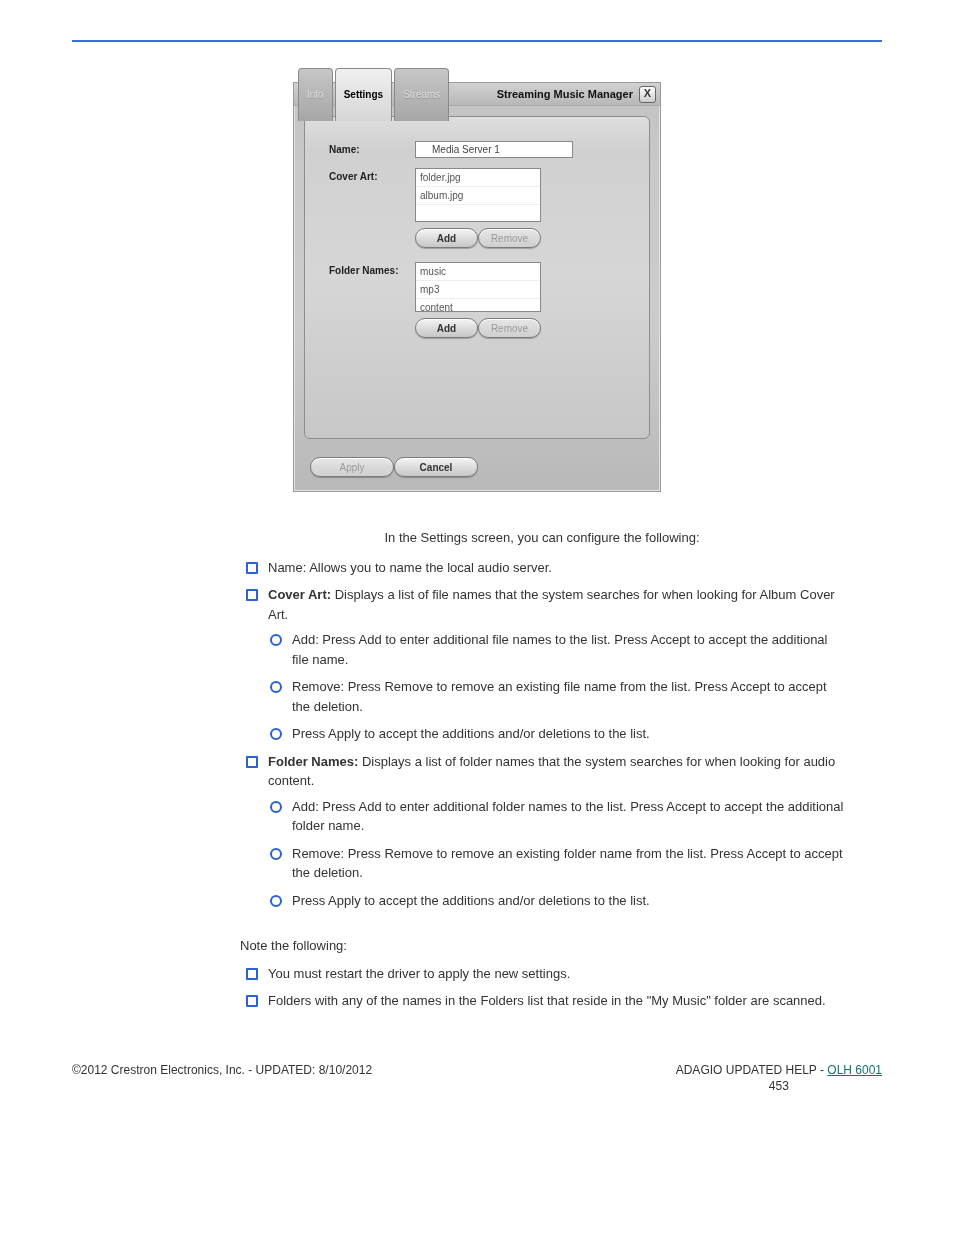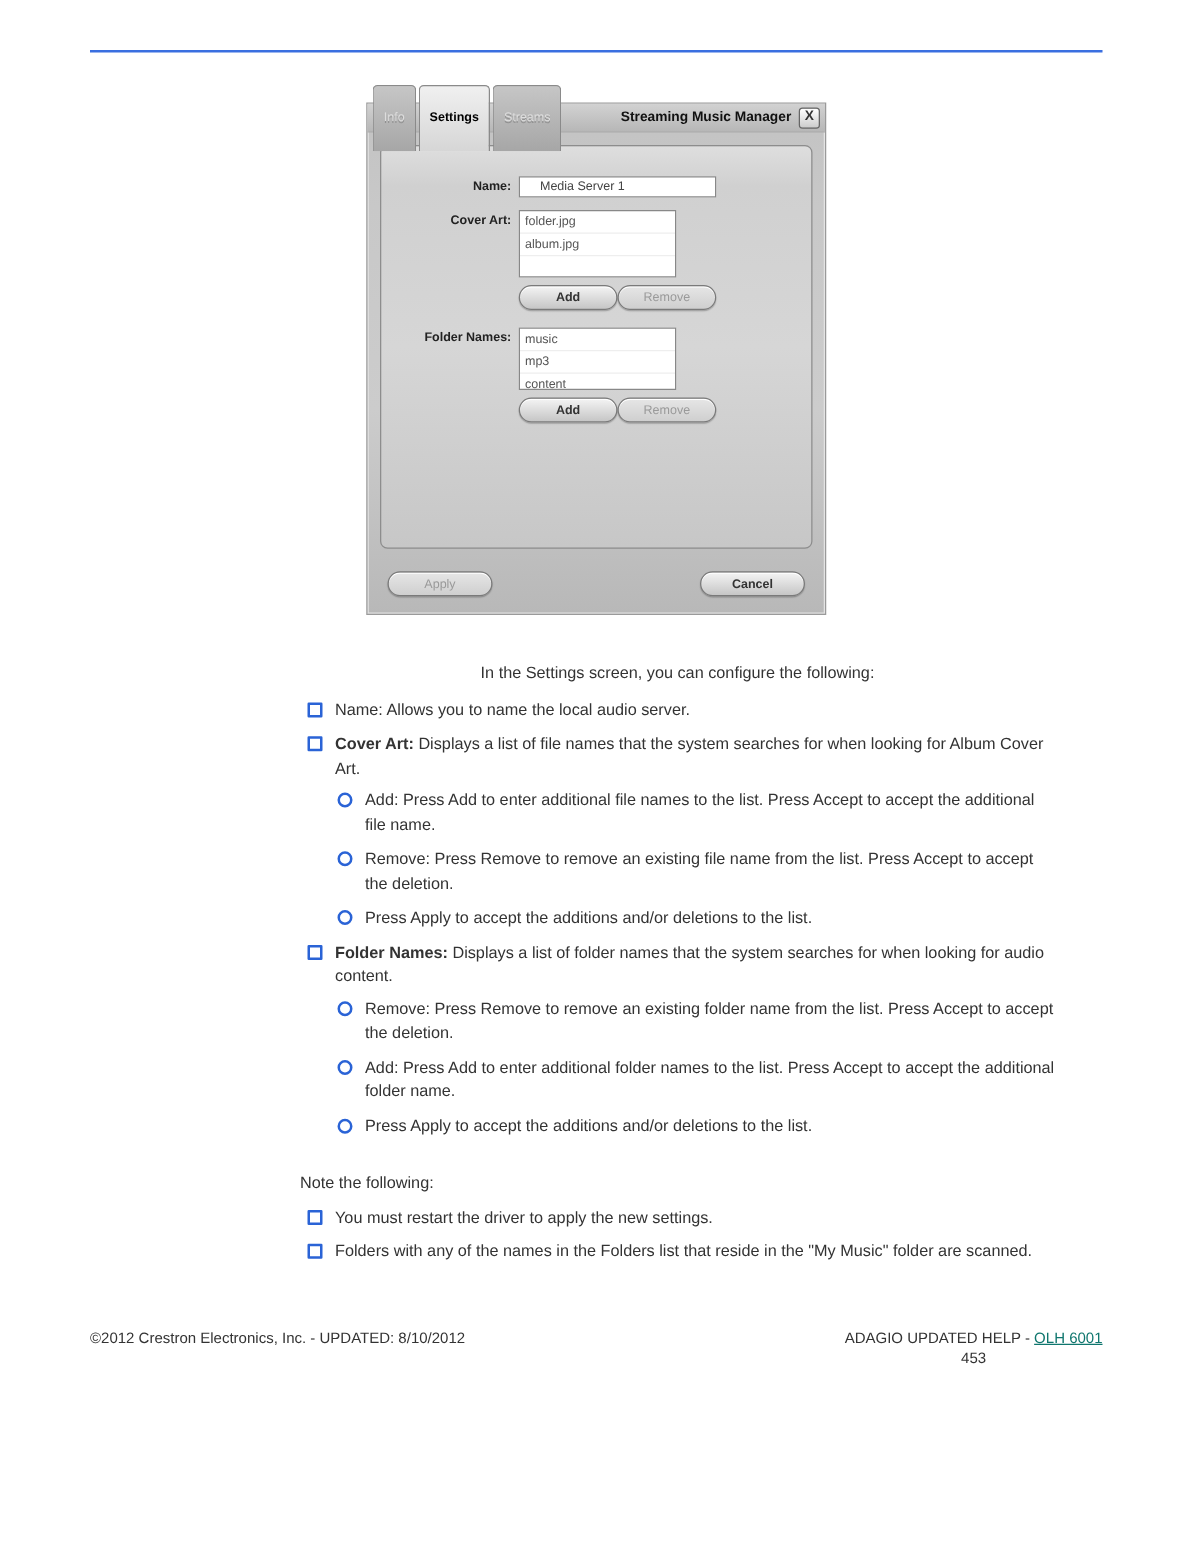--- a/index.html
+++ b/index.html
@@ -90,21 +90,20 @@
     background: linear-gradient(180deg, #dedede 0%, #d0d0d0 10%, #d6d6d6 50%, #c7c7c7 100%);
     padding: 24px 24px 90px 24px;
   }
   .form-row {
     display: flex;
     align-items: flex-start;
     margin-bottom: 10px;
   }
   .form-label {
     width: 80px;
-    text-align: right;
     font-weight: bold;
     font-size: 10px;
     color: #222;
     padding-top: 3px;
     padding-right: 6px;
   }
   .text-input {
     width: 158px;
     height: 17px;
     border: 1px solid #888;
@@ -127,21 +126,21 @@
     padding: 2px 4px;
     border-bottom: 1px solid #eee;
     height: 13px;
     line-height: 13px;
   }
   .listbox .li:last-child { border-bottom: none; }
   .listbox.cover { height: 54px; }
   .listbox.folders { height: 50px; }
   .btn-row {
     display: flex;
-    width: 158px;
+    width: 126px;
     margin-top: 6px;
   }
   .btn {
     flex: 1;
     height: 18px;
     border: 1px solid #7a7a7a;
     border-radius: 10px;
     background: linear-gradient(180deg, #f4f4f4, #c6c6c6);
     font-size: 10px;
     font-weight: bold;
@@ -151,21 +150,20 @@
     justify-content: center;
     box-shadow: inset 0 1px 0 #fff, 0 1px 1px rgba(0,0,0,0.25);
   }
   .btn.disabled {
     color: #9a9a9a;
     font-weight: normal;
     background: linear-gradient(180deg, #e6e6e6, #cfcfcf);
   }
   .dialog-footer {
     display: flex;
-    justify-content: space-between;
     padding: 8px 16px 14px 16px;
   }
   .dialog-footer .btn { flex: 0 0 82px; }
   
   .instructions {
     margin: 0 110px 0 240px;
     font-size: 13px;
     line-height: 1.5;
     color: #333;
   }
@@ -301,22 +299,22 @@
         <ul class="sub">
           <li>Add: Press Add to enter additional file names to the list. Press Accept to accept the additional file name.</li>
           <li>Remove: Press Remove to remove an existing file name from the list. Press Accept to accept the deletion.</li>
           <li>Press Apply to accept the additions and/or deletions to the list.</li>
         </ul>
       </li>
 
       <li>
         <span class="bold">Folder Names: </span><span>Displays a list of folder names that the system searches for when looking for audio content.</span>
         <ul class="sub">
+          <li>Add: Press Add to enter additional folder names to the list. Press Accept to accept the additional folder name.</li>
           <li>Remove: Press Remove to remove an existing folder name from the list. Press Accept to accept the deletion.</li>
-          <li>Add: Press Add to enter additional folder names to the list. Press Accept to accept the additional folder name.</li>
           <li>Press Apply to accept the additions and/or deletions to the list.</li>
         </ul>
       </li>
 
     </ul>
 
     <p class="note-heading">Note the following:</p>
 
     <ul class="bullets">
       <li>You must restart the driver to apply the new settings.</li>

